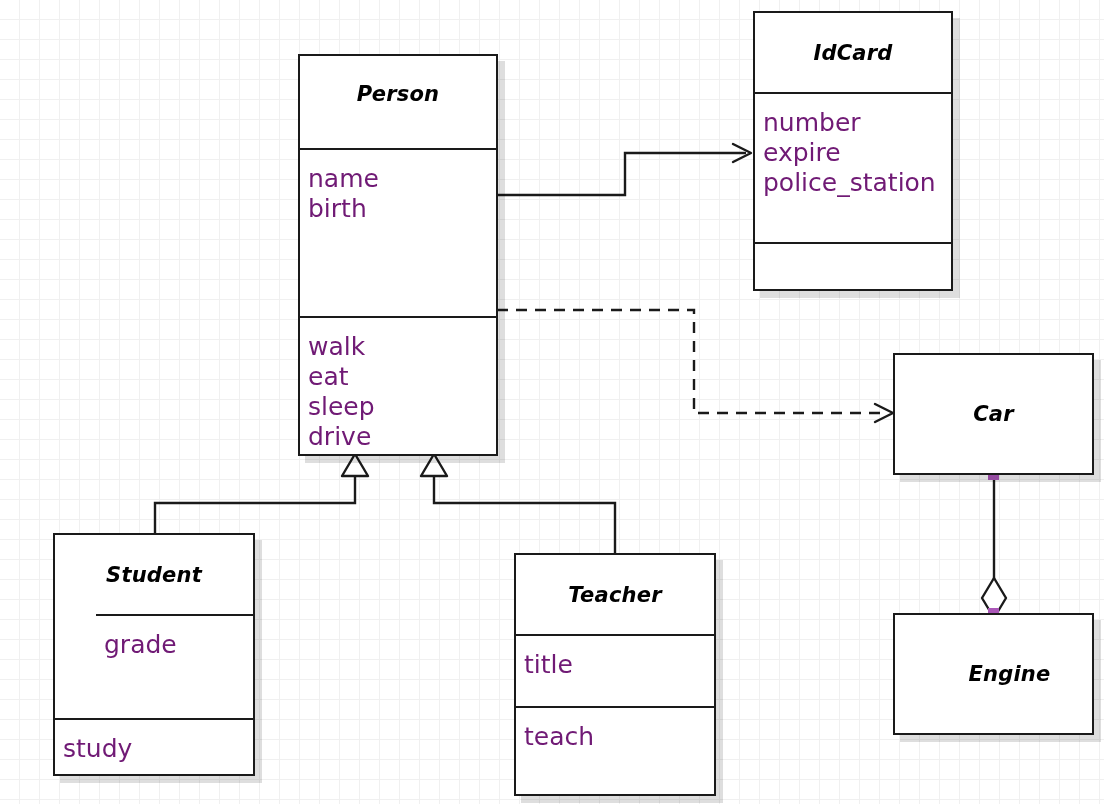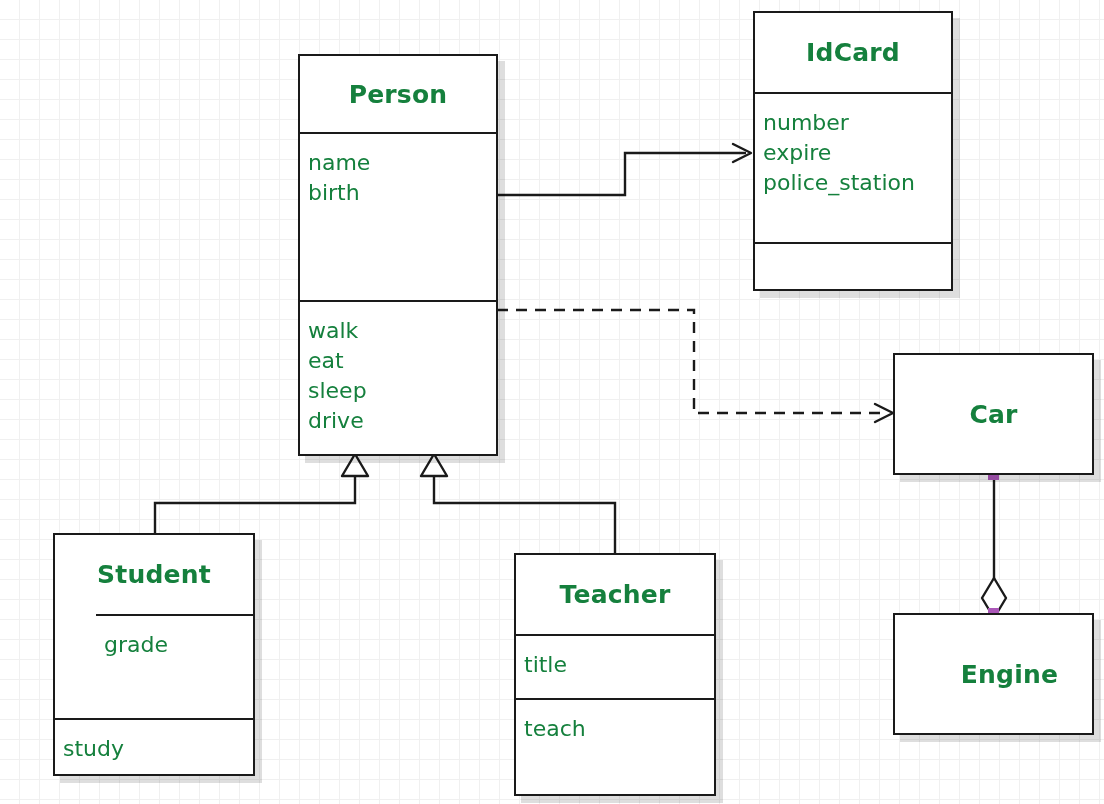--- a/index.html
+++ b/index.html
@@ -40,29 +40,30 @@
     overflow: hidden;
   }
   .compartment + .compartment {
     border-top: 2px solid #1a1a1a;
   }
   .class-title {
     display: flex;
     align-items: center;
     justify-content: center;
     font-weight: bold;
-    font-size: 25px;
-    color: #15803d;
+    font-size: 21px;
+    color: #000000;
     letter-spacing: 0.2px;
+    font-style: italic;
   }
   .members {
     padding: 14px 0 0 8px;
-    font-size: 22px;
+    font-size: 25px;
     line-height: 30px;
-    color: #15803d;
+    color: #701a75;
   }
   .members .member {
     white-space: nowrap;
   }
   .members.empty { padding: 0; }
   .handle {
     position: absolute;
     width: 11px;
     height: 11px;
     background: #ab57b8;
@@ -100,21 +101,21 @@
       <path d="M 994 475 L 994 580" fill="none" stroke="#1a1a1a" stroke-width="2.4"></path>
       <polygon points="994,578 1006,598 994,618 982,598" fill="#ffffff" stroke="#1a1a1a" stroke-width="2.4" stroke-linejoin="round"></polygon>
     </g>
   </svg>
 
   <div class="handle" style="left:988px; top:469px;"></div>
   <div class="handle" style="left:988px; top:608px;"></div>
 
   <div class="uml-class" style="left:298px; top:54px; width:200px; height:402px;">
     <div class="compartment class-title" style="height:76px;">Person</div>
-    <div class="compartment members" style="height:168px;">
+    <div class="compartment members" style="height:168px;margin-top:16px;">
       <div class="member">name</div>
       <div class="member">birth</div>
     </div>
     <div class="compartment members" style="height:154px;">
       <div class="member">walk</div>
       <div class="member">eat</div>
       <div class="member">sleep</div>
       <div class="member">drive</div>
     </div>
   </div>
@@ -134,21 +135,21 @@
     <div class="compartment members" style="height:80px;margin-left:41px;">
       <div class="member">grade</div>
     </div>
     <div class="compartment members" style="height:80px;margin-top:24px;">
       <div class="member">study</div>
     </div>
   </div>
 
   <div class="uml-class" style="left:514px; top:553px; width:202px; height:243px;">
     <div class="compartment class-title" style="height:79px;">Teacher</div>
-    <div class="compartment members" style="height:64px;">
+    <div class="compartment members" style="height:72px;">
       <div class="member">title</div>
     </div>
     <div class="compartment members" style="height:80px;">
       <div class="member">teach</div>
     </div>
   </div>
 
   <div class="uml-class" style="left:893px; top:353px; width:201px; height:122px;">
     <div class="compartment class-title" style="height:100%;">Car</div>
   </div>

